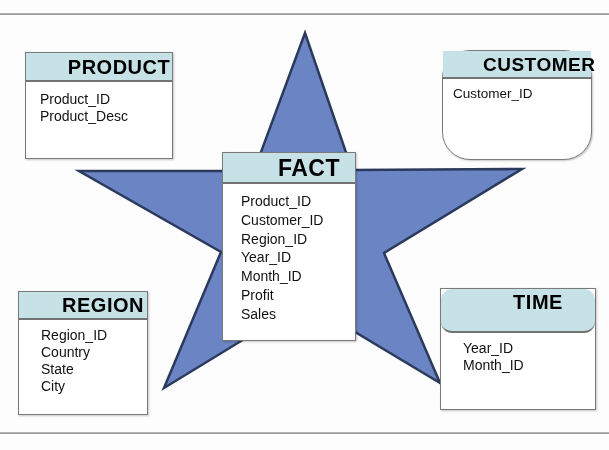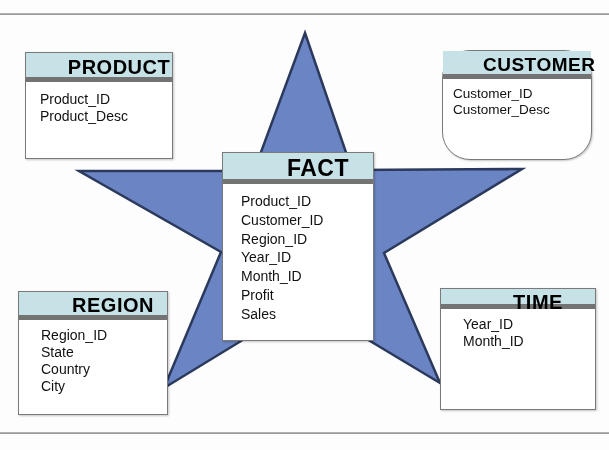--- a/index.html
+++ b/index.html
@@ -32,21 +32,21 @@
   .entity{
     position:absolute;
     background:#ffffff;
     border:1px solid #7a7a7a;
     box-sizing:border-box;
     box-shadow:1px 1px 2px rgba(0,0,0,0.22);
     z-index:5;
   }
   .entity .hdr{
     background:#c6e2e6;
-    border-bottom:5px solid #737373;
+    border-bottom:2px solid #737373;
     text-align:center;
     font-weight:bold;
     color:#000000;
     letter-spacing:0.5px;
     box-sizing:border-box;
     padding-left:40px;
   }
   .entity .fields{
     padding:6px 0 4px 14px;
     box-sizing:border-box;
@@ -61,31 +61,31 @@
   #ent-product{left:25px;top:52px;width:148px;height:107px;}
   #ent-product .hdr{font-size:20px;line-height:28px;height:29px;}
   #ent-product .fields{font-size:14px;padding-top:9px;}
 
   
   #ent-customer{left:442px;top:50px;width:150px;height:110px;border-radius:28px;}
   #ent-customer .hdr{font-size:19px;line-height:27px;height:28px;}
   #ent-customer .fields{font-size:13.5px;padding-top:7px;padding-left:10px;}
 
   
-  #ent-region{left:18px;top:291px;width:150px;height:124px;}
+  #ent-region{left:18px;top:291px;width:130px;height:124px;}
   #ent-region .hdr{font-size:20px;line-height:27px;height:28px;}
   #ent-region .fields{font-size:14px;padding-top:7px;padding-left:22px;}
 
   
   #ent-time{left:440px;top:288px;width:156px;height:122px;}
-  #ent-time .hdr{font-size:20px;line-height:27px;height:20px;}
+  #ent-time .hdr{font-size:20px;line-height:27px;height:44px;border-radius:11px;}
   #ent-time .fields{font-size:14px;padding-top:7px;padding-left:22px;}
 
   
-  #ent-fact{left:222px;top:152px;width:152px;height:189px;z-index:8;}
+  #ent-fact{left:222px;top:152px;width:134px;height:189px;z-index:8;}
   #ent-fact .hdr{font-size:23px;line-height:30px;height:31px;}
   #ent-fact .fields{font-size:14px;padding-top:8px;padding-left:18px;}
   #ent-fact .fields div{line-height:1.34;}
 </style>
 </head>
 <body>
 
 <div id="canvas">
 
   <div class="frame-rule top"></div>
@@ -100,30 +100,29 @@
     <div class="fields">
       <div>Product_ID</div>
       <div>Product_Desc</div>
     </div>
   </div>
 
   <div class="entity" id="ent-customer">
     <div class="hdr">CUSTOMER</div>
     <div class="fields">
       <div>Customer_ID</div>
-      <div>Customer_Desc</div>
     </div>
   </div>
 
   <div class="entity" id="ent-region">
     <div class="hdr">REGION</div>
     <div class="fields">
       <div>Region_ID</div>
+      <div>Country</div>
       <div>State</div>
-      <div>Country</div>
       <div>City</div>
     </div>
   </div>
 
   <div class="entity" id="ent-time">
     <div class="hdr">TIME</div>
     <div class="fields">
       <div>Year_ID</div>
       <div>Month_ID</div>
     </div>

